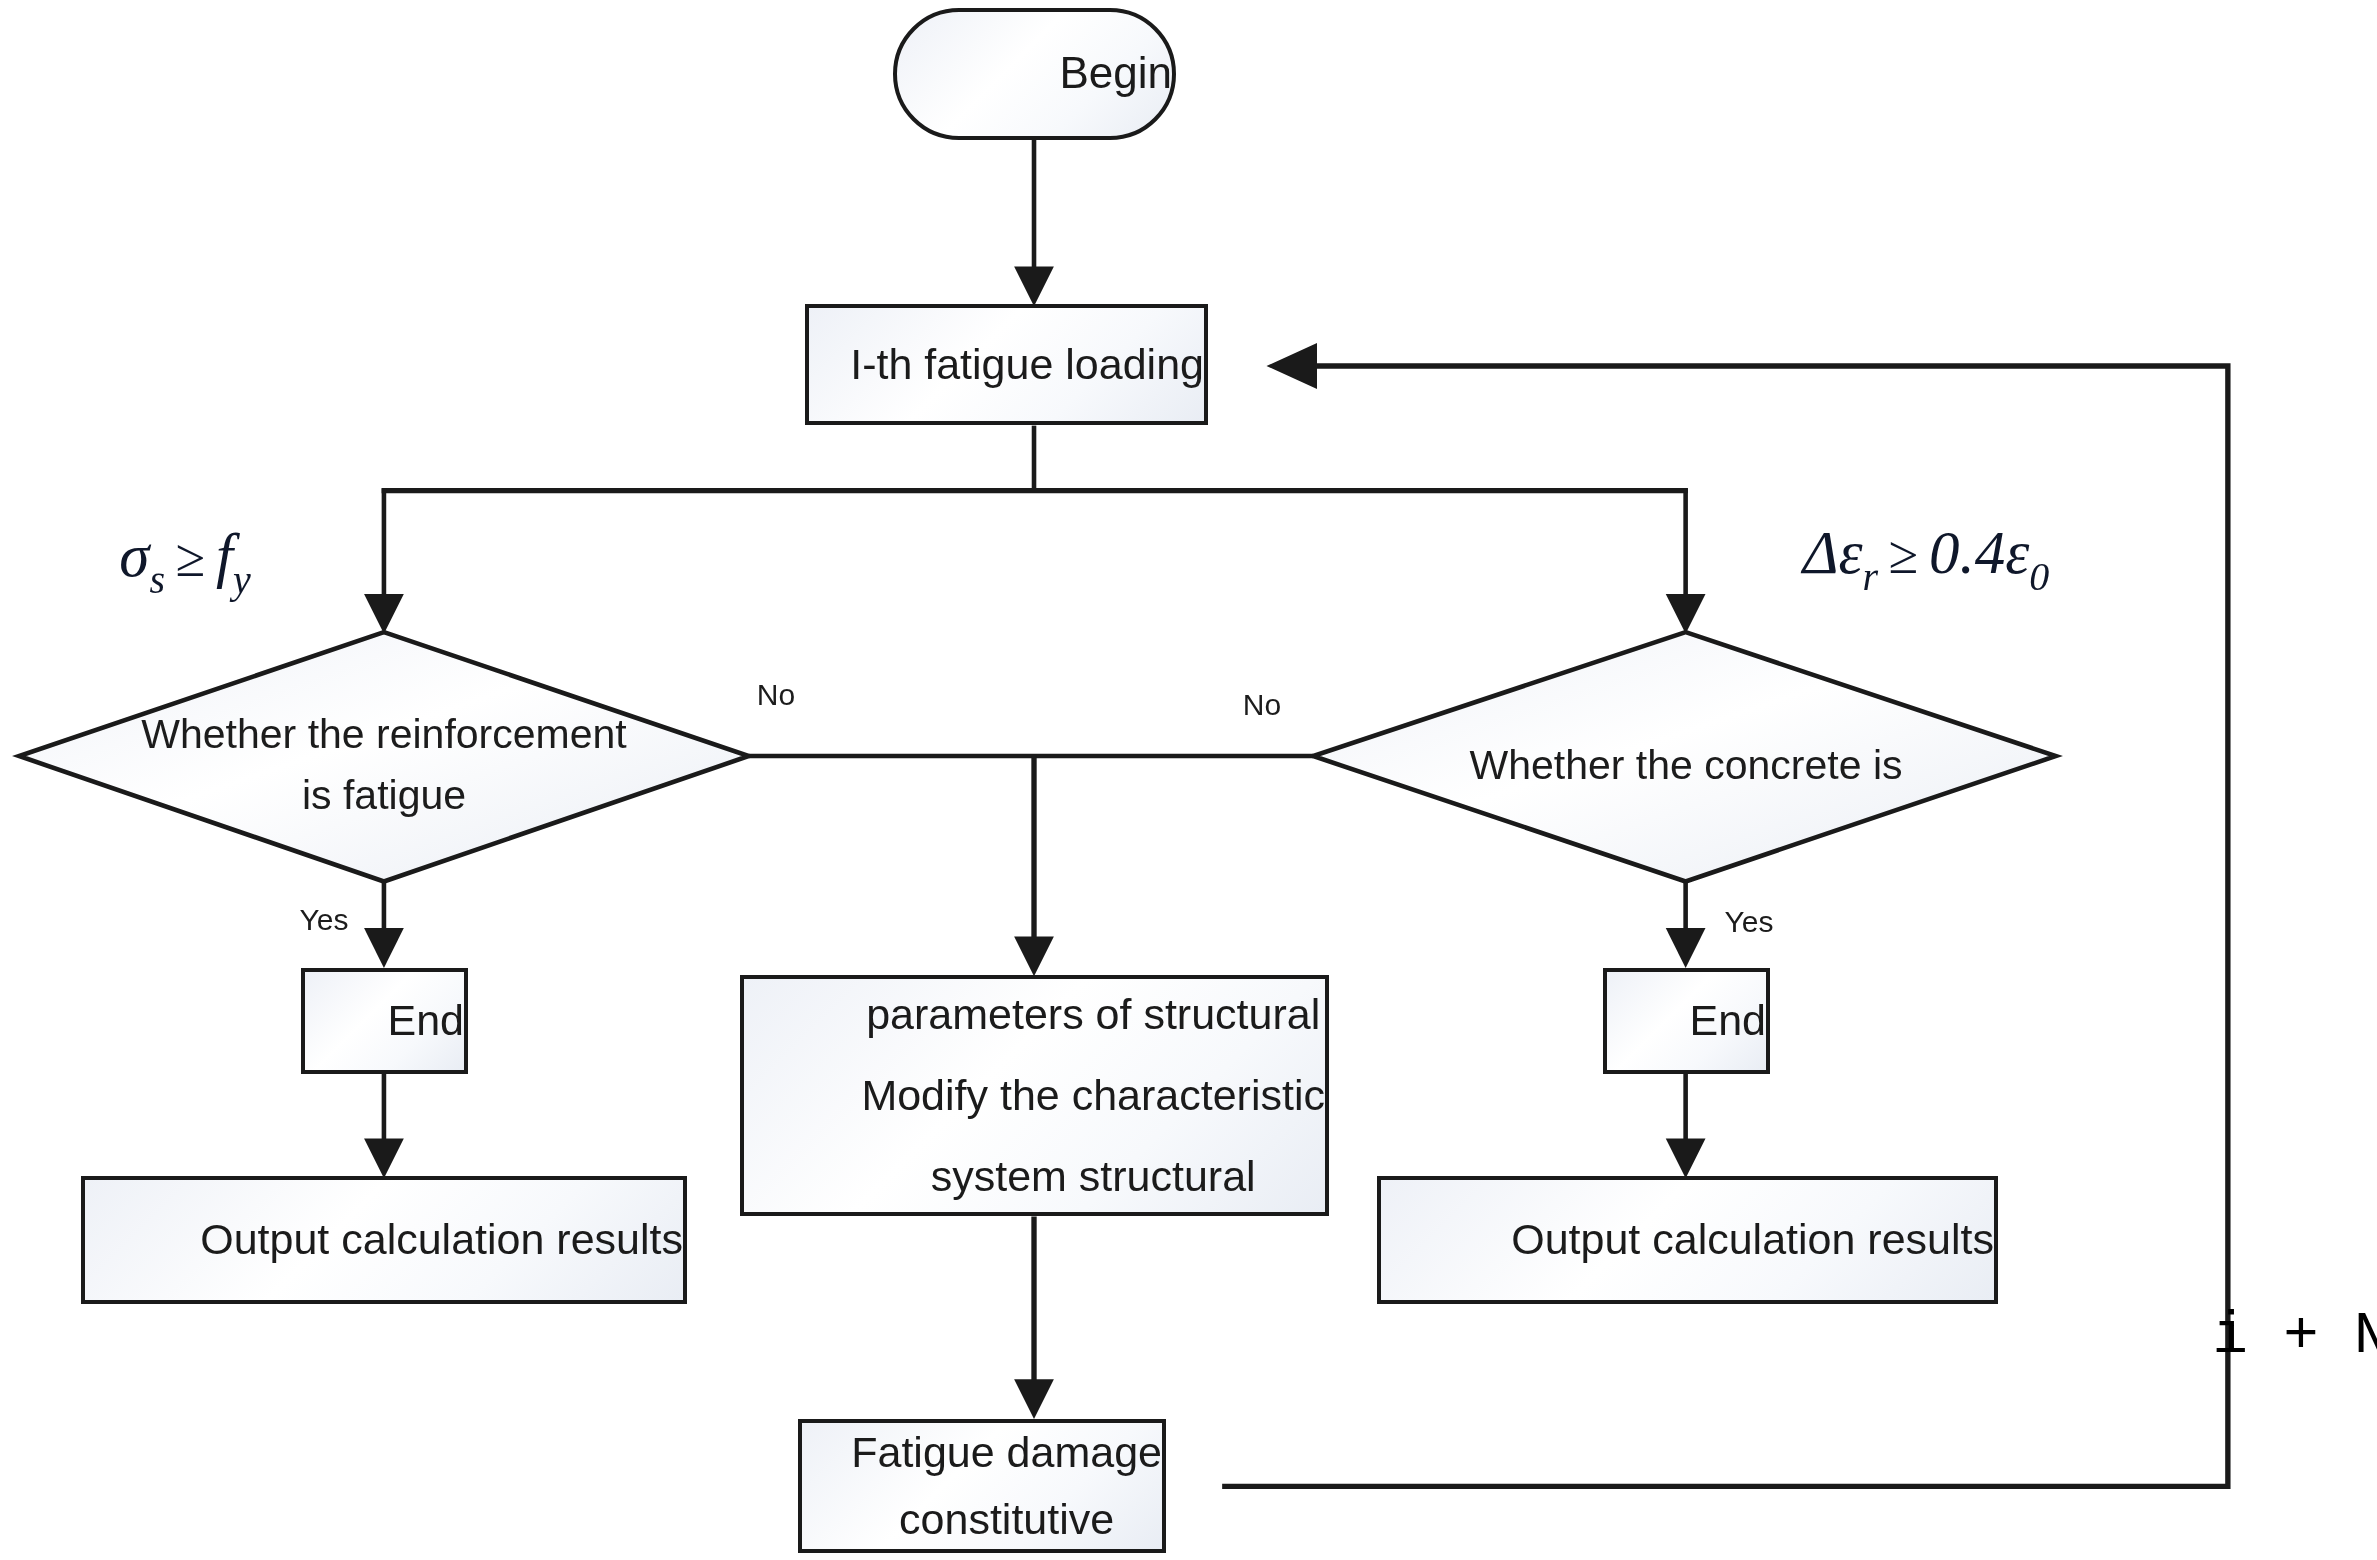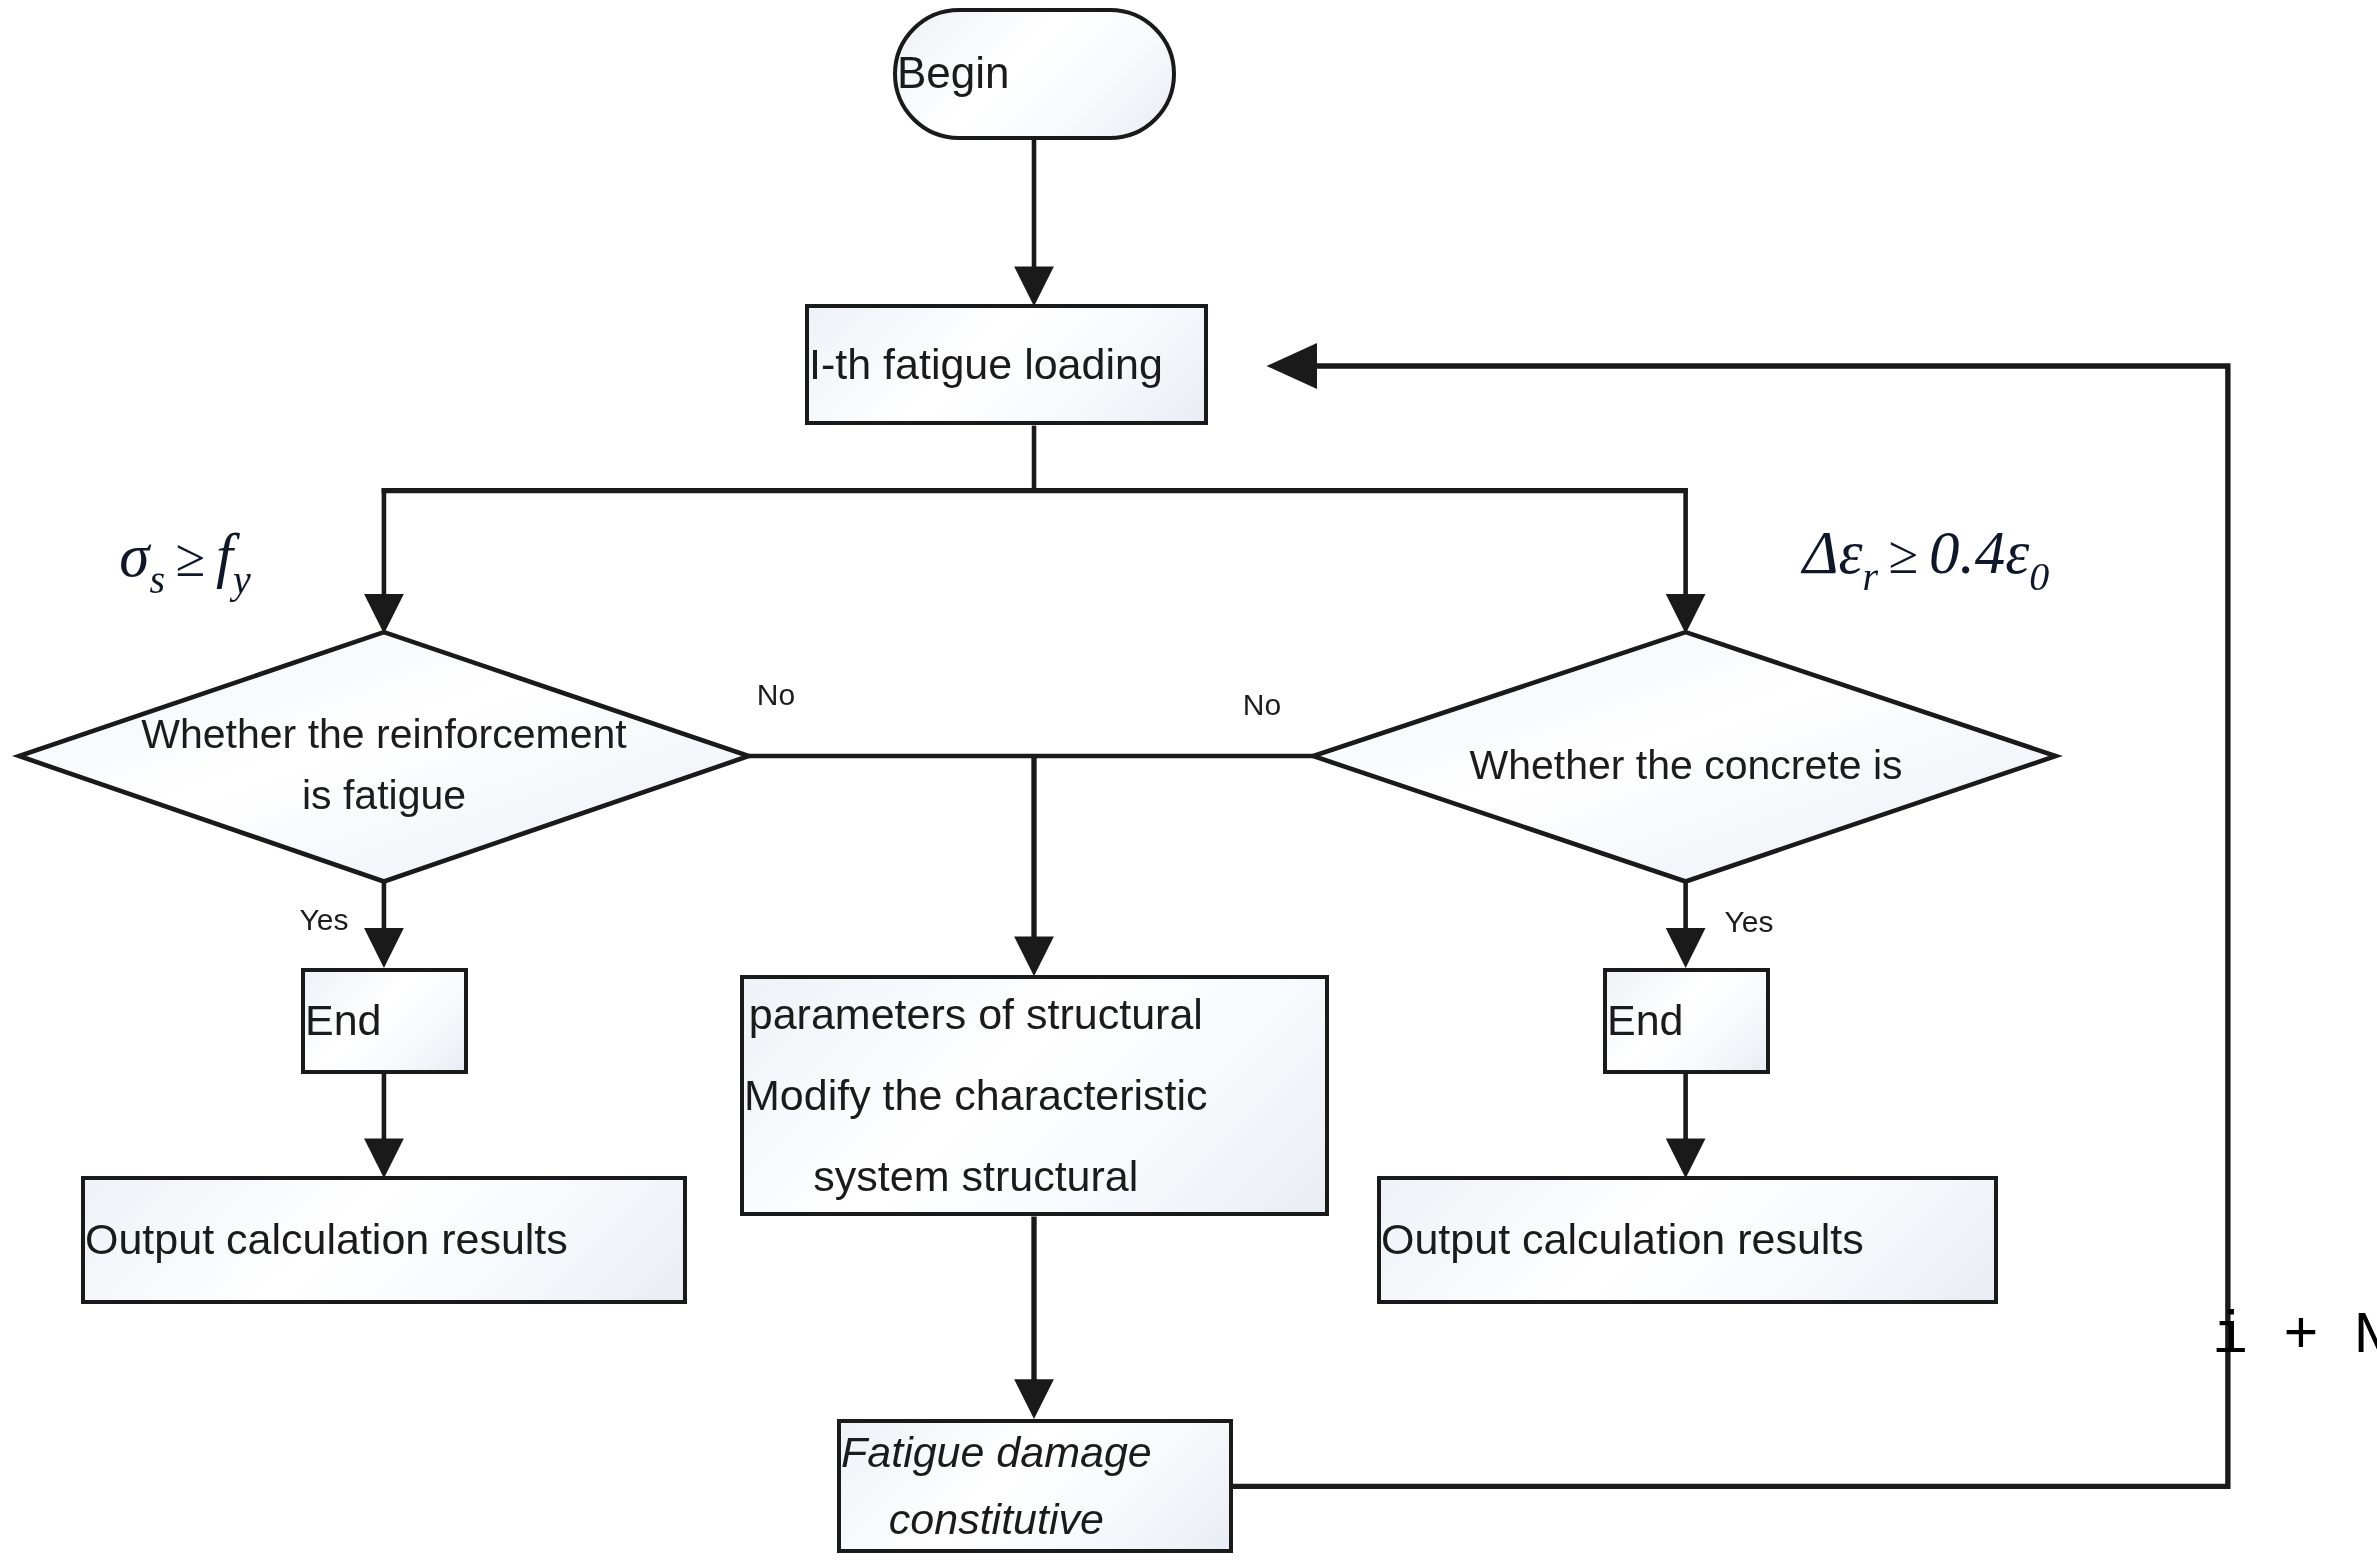--- a/index.html
+++ b/index.html
@@ -13,21 +13,21 @@
     overflow:hidden;
   }
   #wires{position:absolute;left:0;top:0;width:2377px;height:1561px;}
   .node-box{
     position:absolute;
     box-sizing:border-box;
     border:4.6px solid #1a1a1a;
     background:linear-gradient(135deg,#eef1f7 0%,#ffffff 42%,#f7f9fc 70%,#e9edf4 100%);
     display:flex;
     flex-direction:column;
-    align-items:flex-start;
+    align-items:flex-end;
     justify-content:center;
     text-align:center;
     line-height:1.28;
   }
   .terminator{border-radius:69px;}
   .node-label{font-size:43px;color:#1b1b1b;}
   .big-label{font-size:44px;}
   .edge-label{
     position:absolute;
     transform:translate(-50%,-50%);
@@ -160,21 +160,21 @@
   </div>
 
   <div class="node-box" style="left:740px;top:975px;width:589px;height:241px;">
     <div class="modify-lines">
       <div>parameters of structural</div>
       <div>Modify the characteristic</div>
       <div>system structural</div>
     </div>
   </div>
 
-  <div class="node-box" style="left:837px;top:1419px;width:396px;height:134px;font-style:italic;">
+  <div class="node-box" style="left:798px;top:1419px;width:368px;height:134px;">
     <div class="fatigue-lines">
       <div>Fatigue damage</div>
       <div>constitutive</div>
     </div>
   </div>
 
 </div>
 
 
 </body></html>

